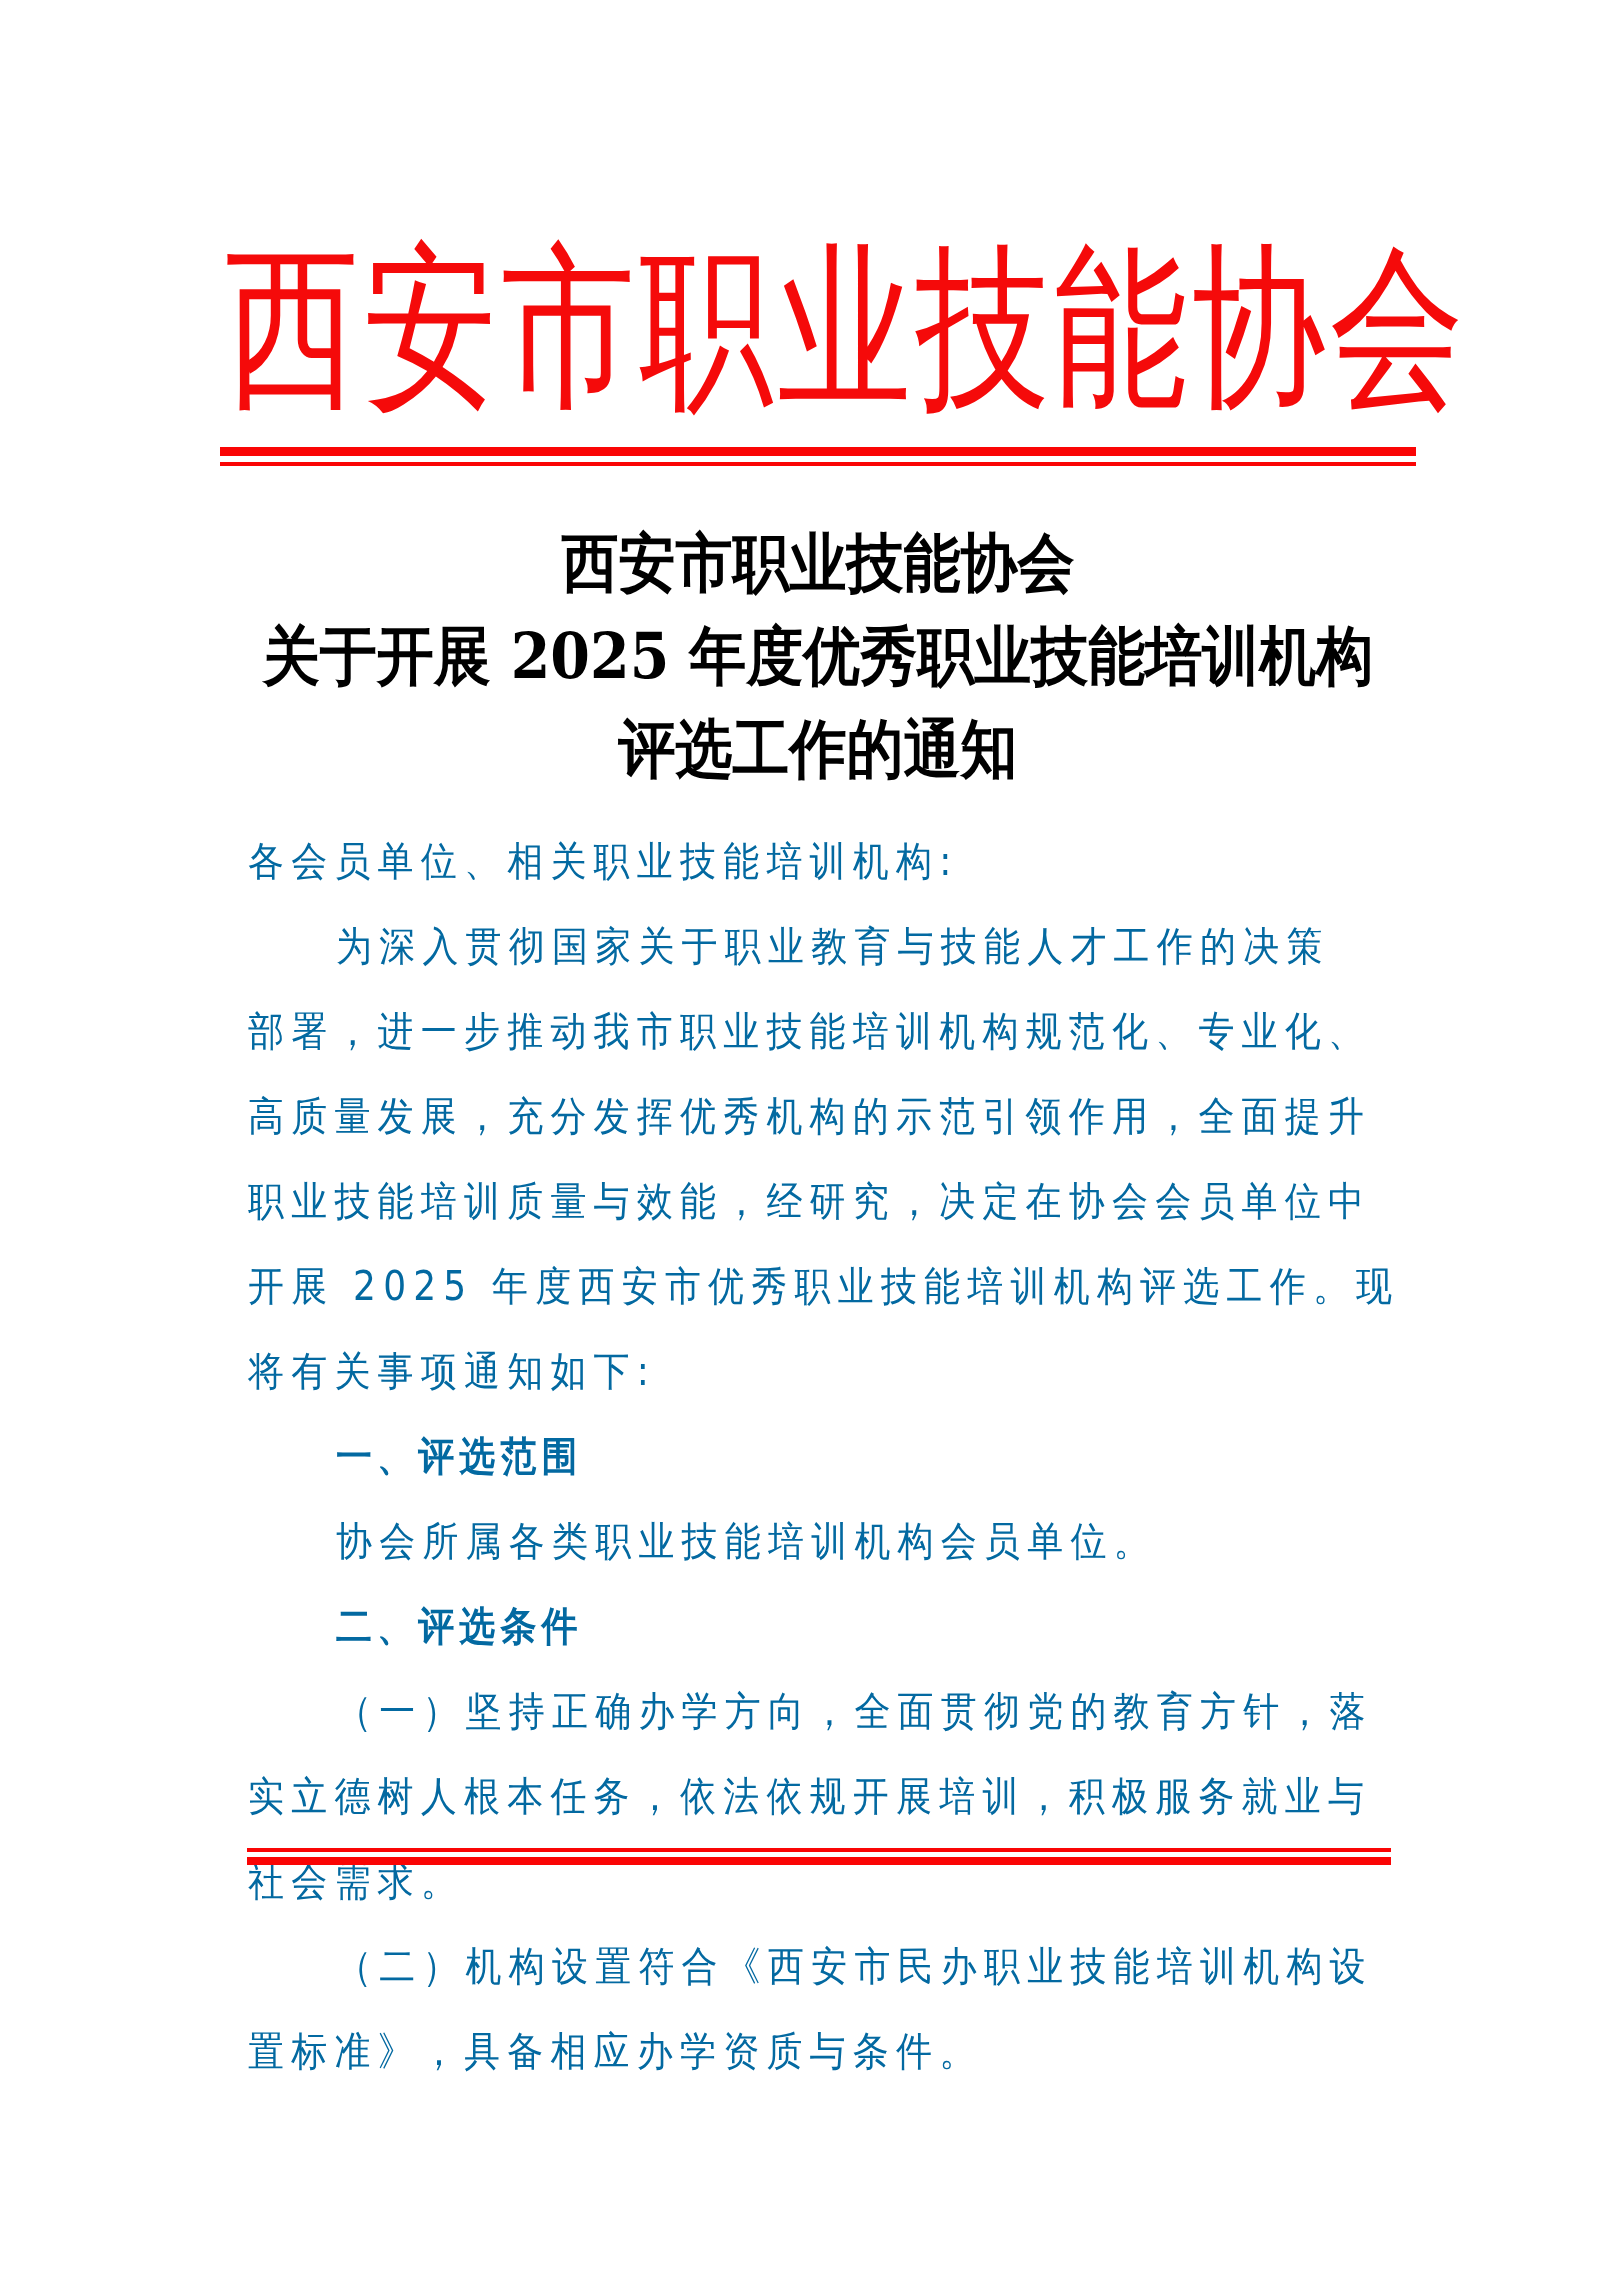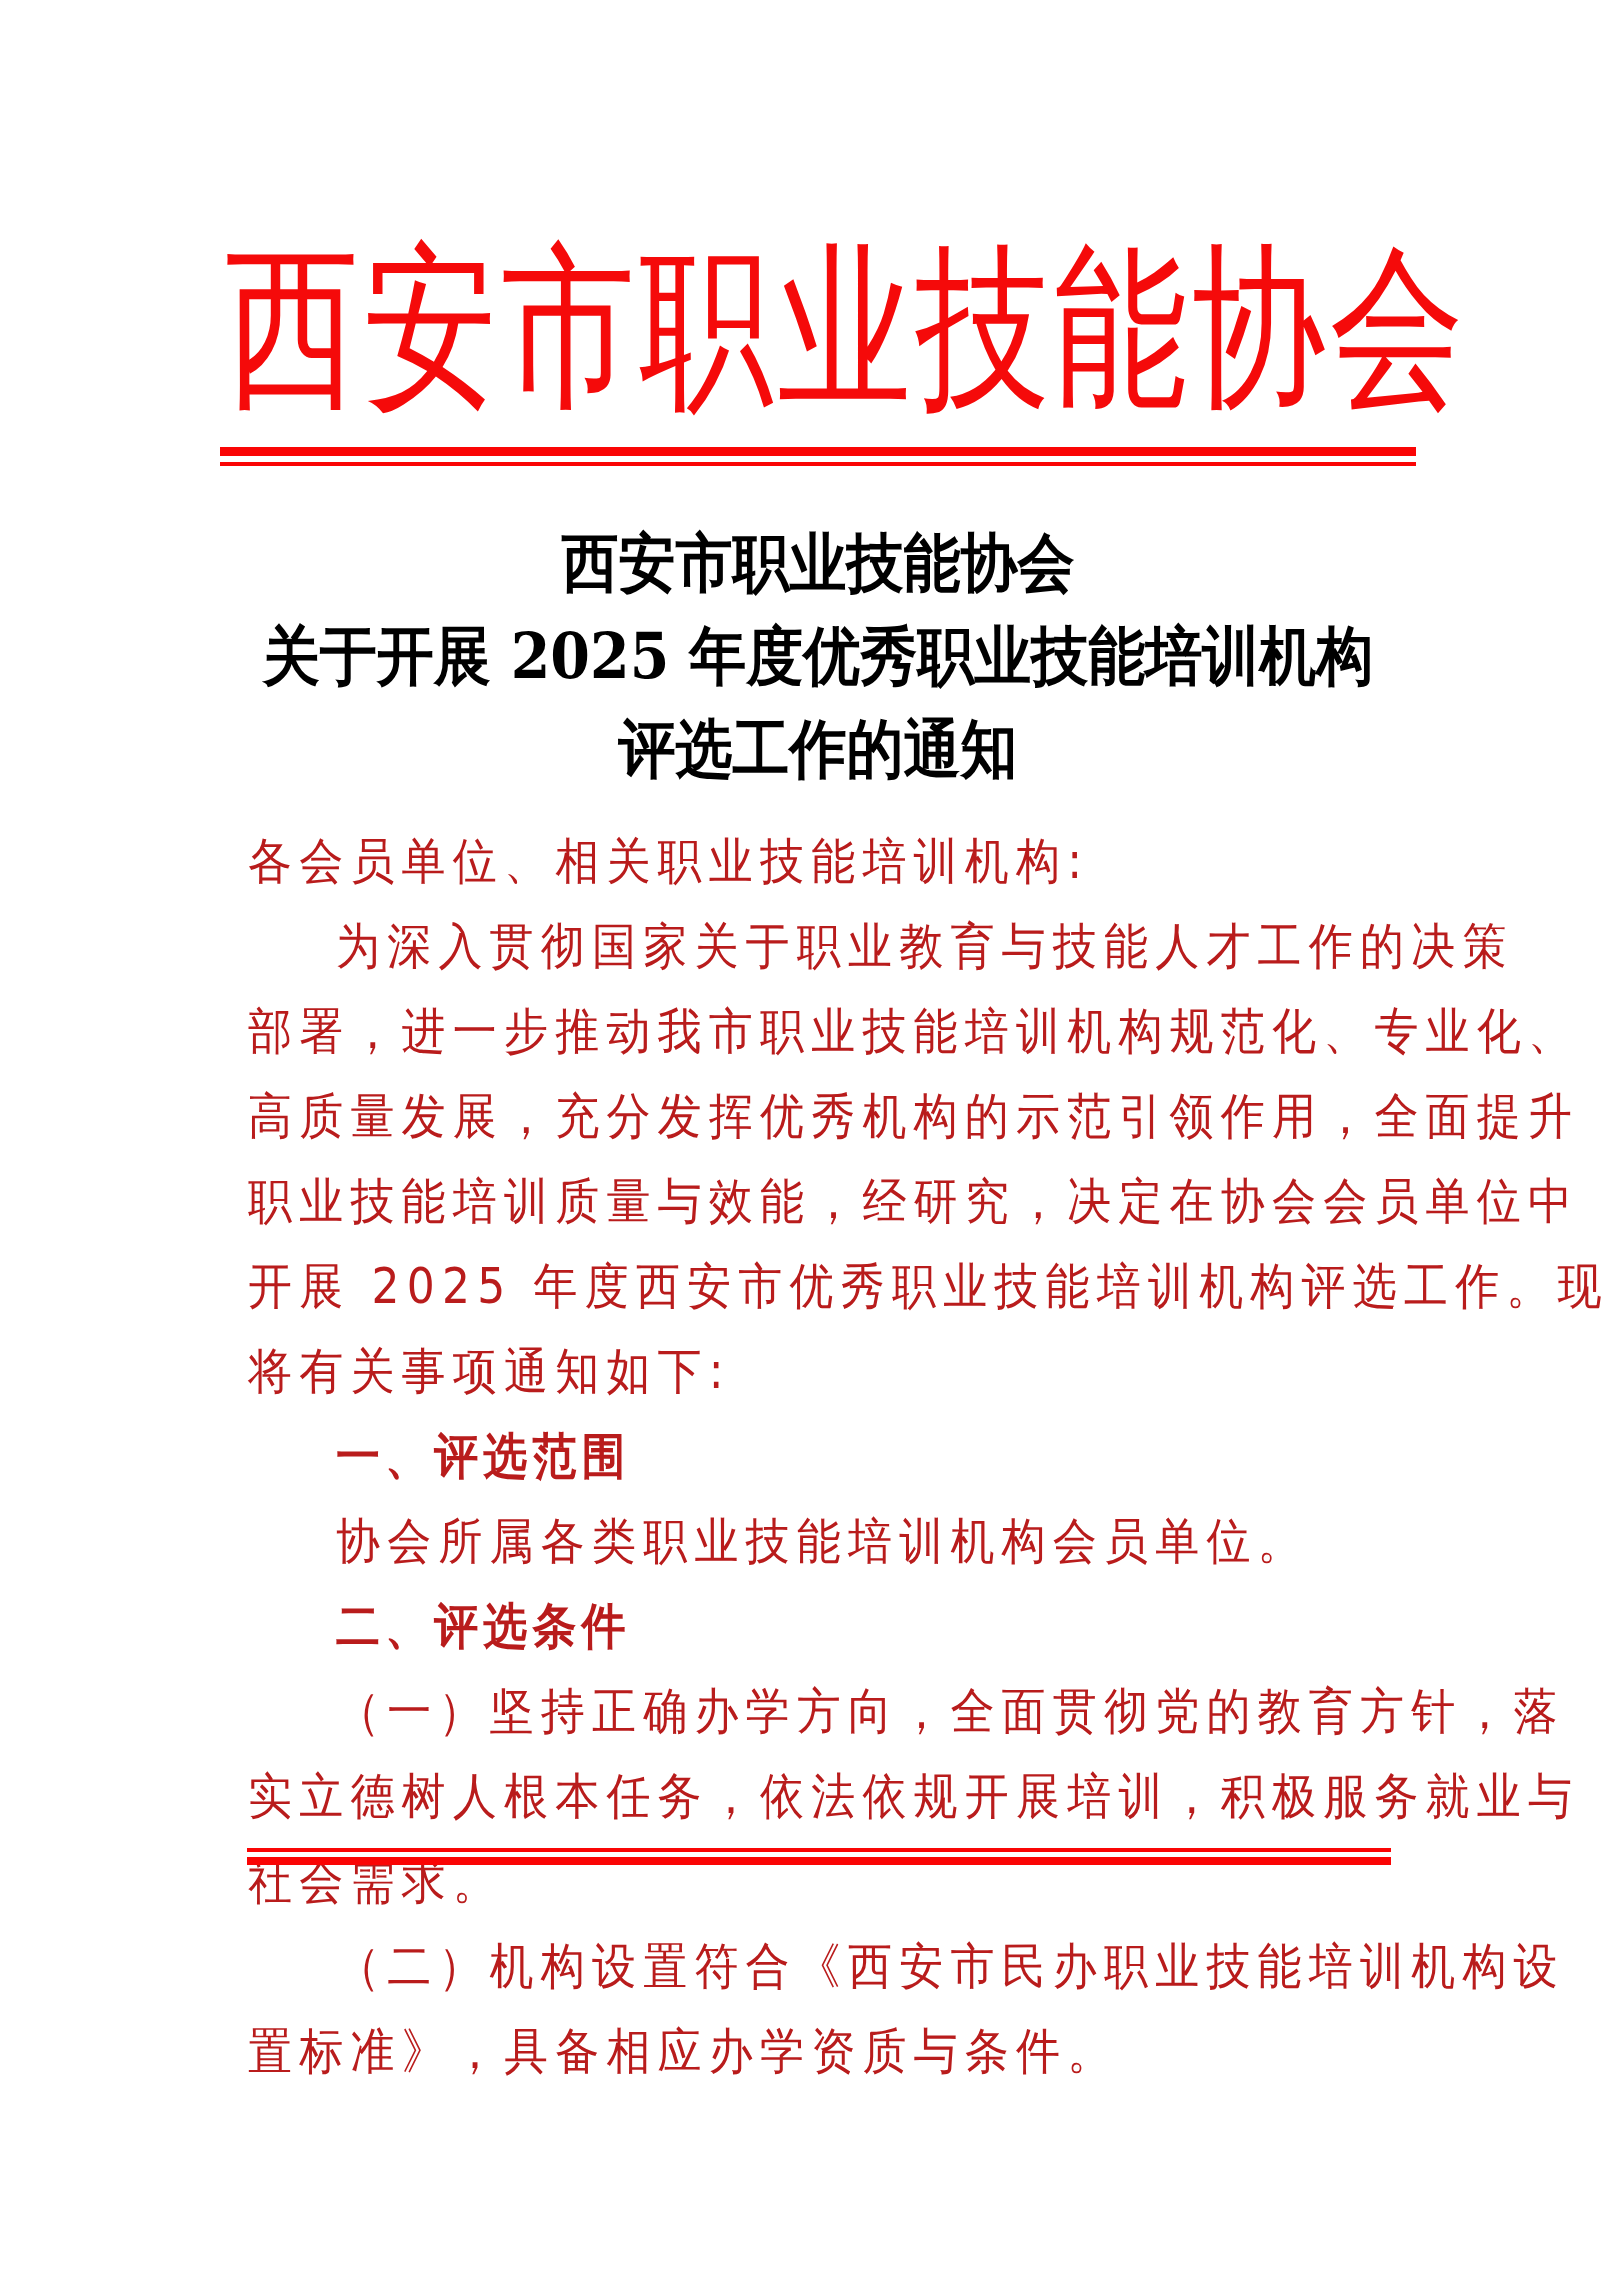--- a/index.html
+++ b/index.html
@@ -63,24 +63,24 @@
     white-space: nowrap;
     transform: scaleY(1.12);
   }
 
   .body {
     position: absolute;
     left: 248px;
     top: 800px;
     width: 1145px;
     font-family: "DejaVu Sans", "Liberation Sans", sans-serif;
-    font-size: 44px;
+    font-size: 36px;
     line-height: 85px;
     letter-spacing: 7.2px;
-    color: #b91c1c;
+    color: #0369a1;
   }
   .line {
     display: block;
     white-space: nowrap;
     height: 85px;
     transform: scaleY(1.12);
     transform-origin: left center;
   }
   .indent { padding-left: 88px; }
   .heading {

